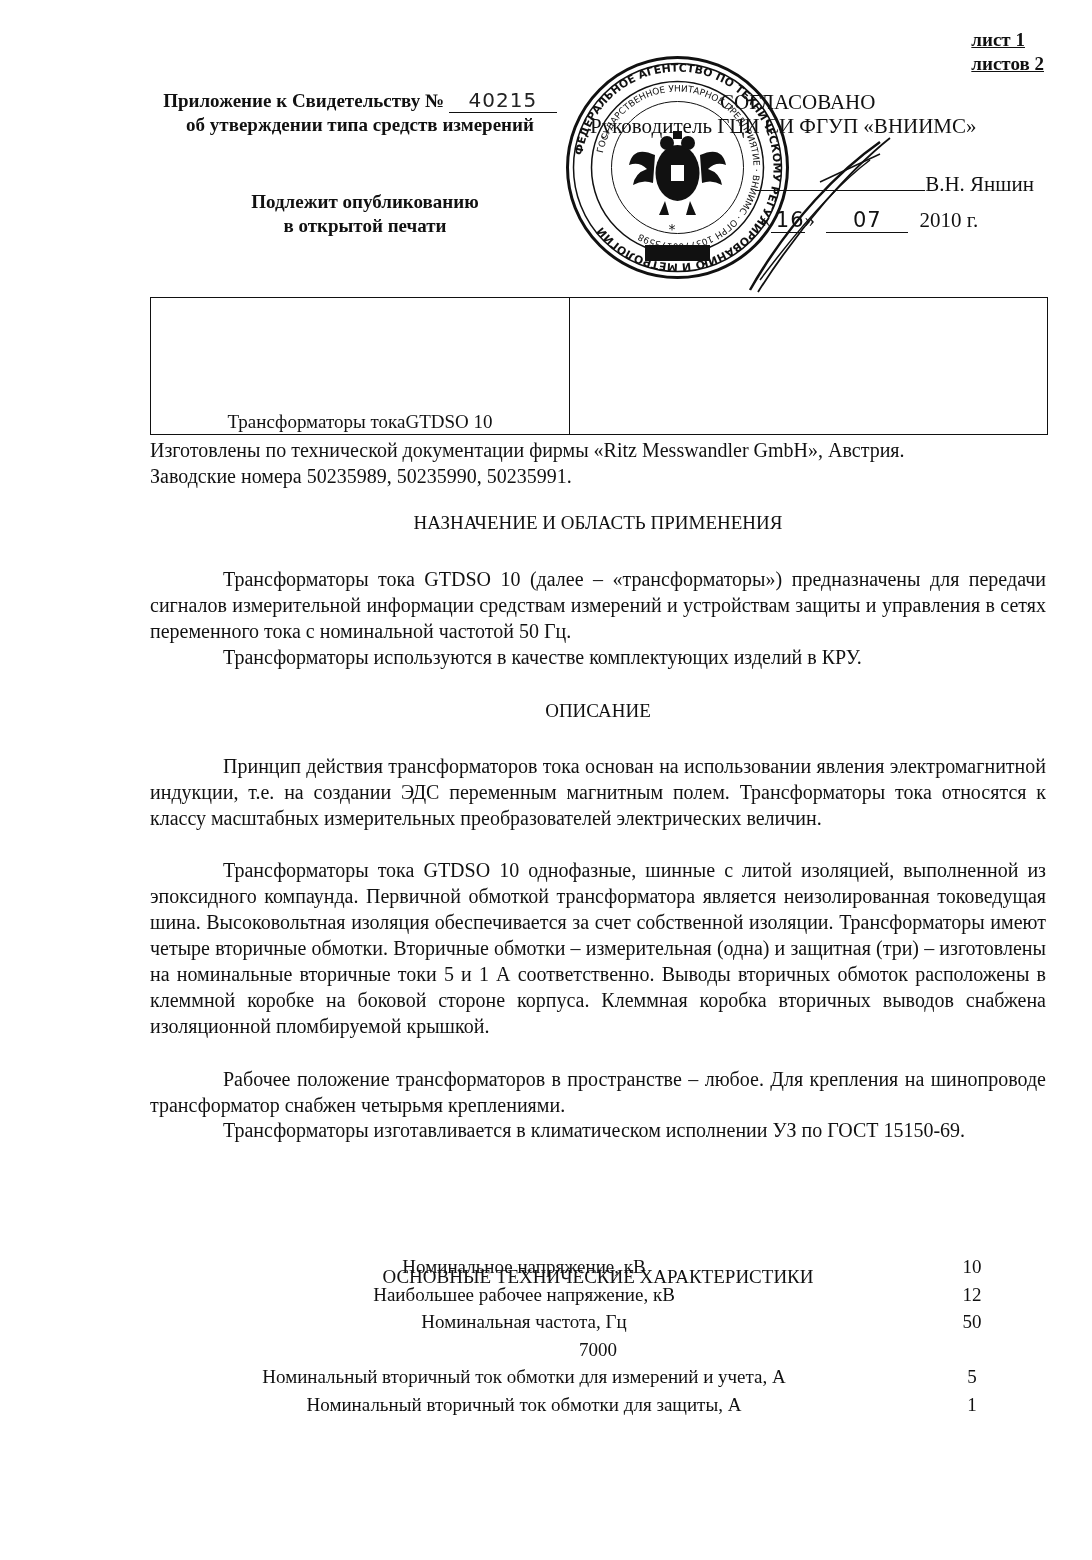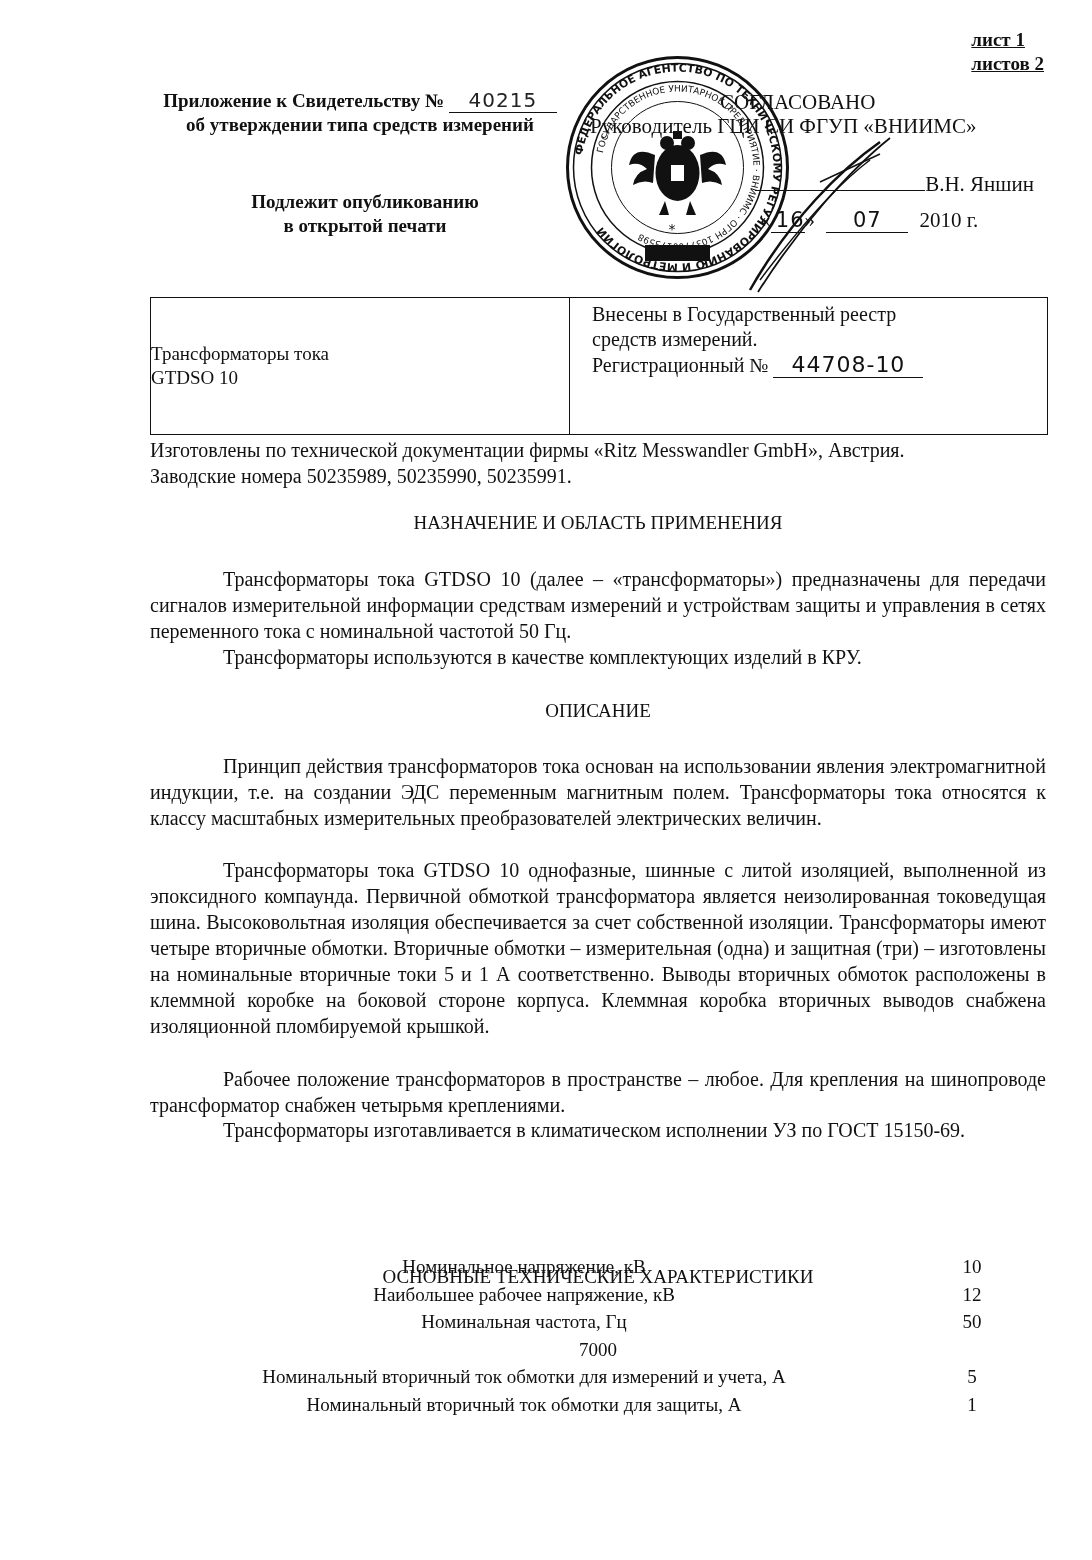--- a/index.html
+++ b/index.html
@@ -37,21 +37,21 @@
     left: 565px; top: 55px; width: 225px; height: 225px;
   }
 
   
   #reg-table {
     left: 150px; top: 297px; width: 896px; height: 136px;
     border: 1.5px solid #111; display: flex;
   }
   #reg-left {
     width: 418px; border-right: 1.5px solid #111;
-    display: flex; flex-direction: column; justify-content: center; align-items: flex-start;
+    display: flex; justify-content: center; align-items: flex-end;
     text-align: center;
   }
   #reg-right { flex: 1; padding: 4px 0 0 22px; }
 
   .para { left: 150px; width: 896px; text-align: justify; }
   .indent { text-indent: 73px; }
   .section-h { left: 150px; width: 896px; text-align: center; font-size: 19px; }
 
   #specs { left: 150px; top: 1253px; width: 896px; text-align: center; }
   .spec-row { display: flex; height: 27.5px; font-size: 19px; line-height: 27px; }
@@ -129,28 +129,20 @@
     <path d="M140,30 C100,60 60,110 30,150" stroke="#111" stroke-width="1.5" fill="none"></path>
     <path d="M90,52 l60,-28" stroke="#111" stroke-width="1.5" fill="none"></path>
   </svg>
 </div>
 
 <div id="reg-table" class="abs txt">
   <div id="reg-left">
     <div>Трансформаторы тока</div>
     <div>GTDSO 10</div>
   </div>
-  <div id="reg-right" style="font-size:20px;line-height:25px;">
-    <div>Внесены в Государственный реестр</div>
-    <div>средств измерений.</div>
-    <div>
-      <span>Регистрационный №</span>
-      <span class="uline hand" style="width:150px;font-size:22px;">44708-10</span>
-    </div>
-  </div>
 </div>
 
 <div class="abs para txt" style="top:437px;font-size:20px;line-height:26px;">
   <div>Изготовлены по технической документации фирмы «Ritz Messwandler GmbH», Австрия.</div>
   <div>Заводские номера 50235989, 50235990, 50235991.</div>
 </div>
 
 <div class="abs section-h" style="top:512px;">НАЗНАЧЕНИЕ И ОБЛАСТЬ ПРИМЕНЕНИЯ</div>
 <div class="abs para txt indent" style="top:566px;font-size:20px;line-height:26px;">Трансформаторы тока GTDSO 10 (далее – «трансформаторы») предназначены для передачи сигналов измерительной информации средствам измерений и устройствам защиты и управления в сетях переменного тока с номинальной частотой 50 Гц.</div>
 <div class="abs para txt indent" style="top:644px;font-size:20px;line-height:26px;">Трансформаторы используются в качестве комплектующих изделий в КРУ.</div>

